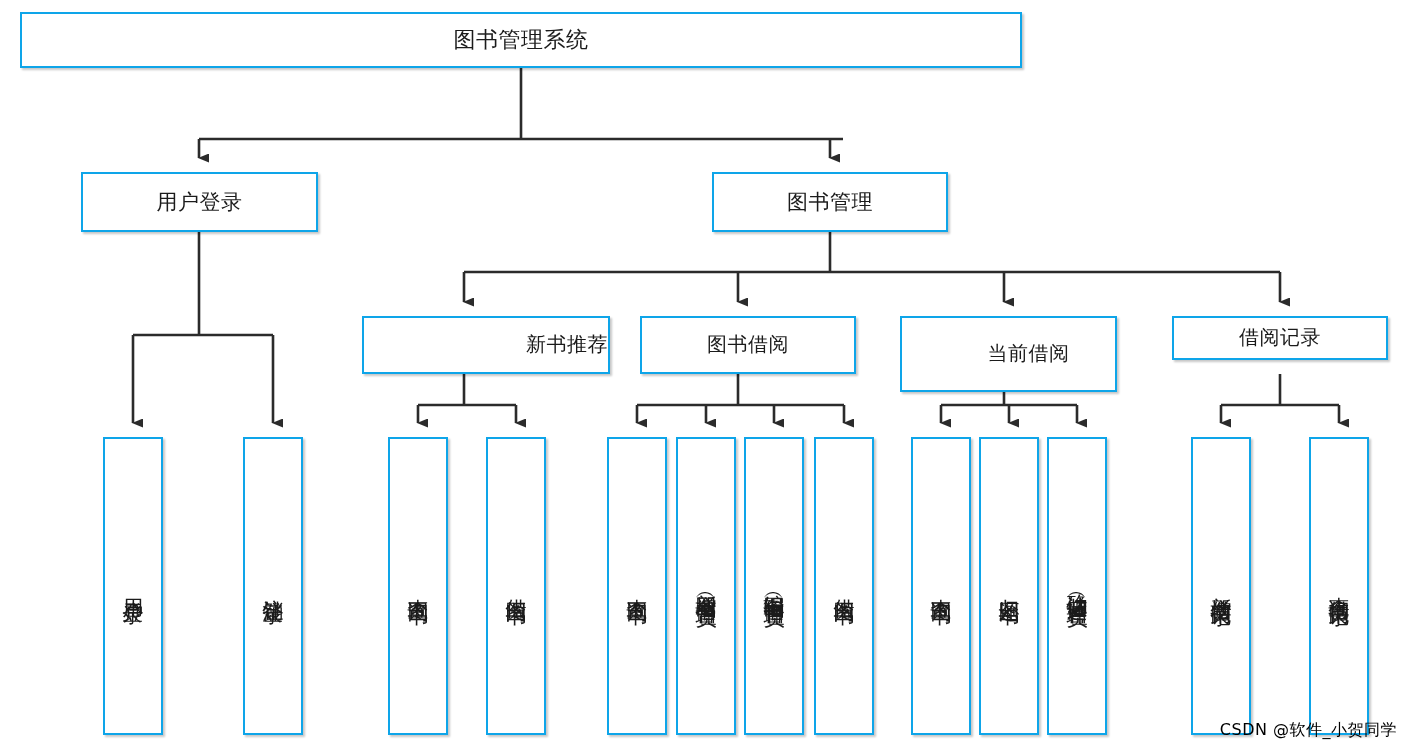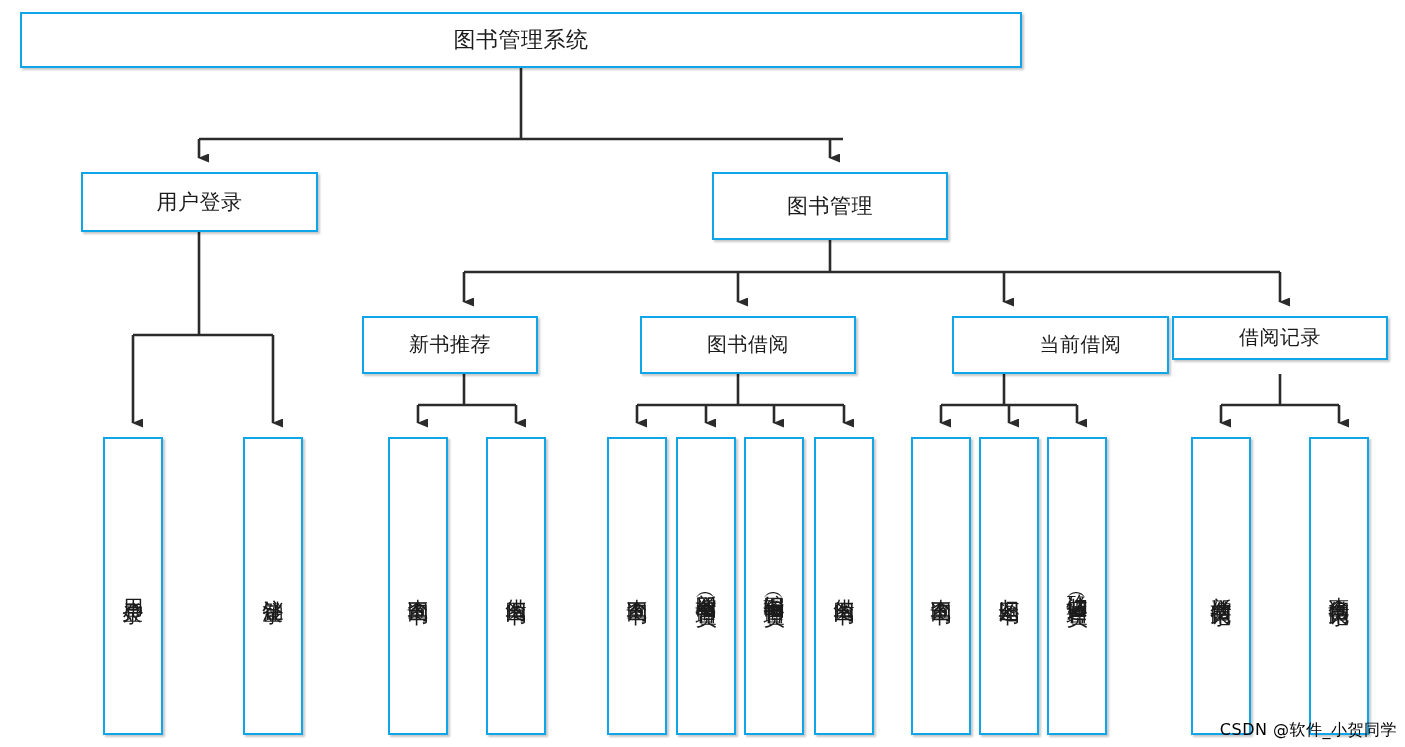--- a/index.html
+++ b/index.html
@@ -131,31 +131,31 @@
     </g>
   </svg>
 
   <div class="node root" style="left:20px; top:12px; width:1002px; height:56px;">
     <span class="node-label">图书管理系统</span>
   </div>
 
   <div class="node level1" style="left:81px; top:172px; width:237px; height:60px;">
     <span class="node-label">用户登录</span>
   </div>
-  <div class="node level1" style="left:712px; top:172px; width:236px; height:68px;">
+  <div class="node level1" style="left:712px; top:172px; width:236px; height:60px;">
     <span class="node-label">图书管理</span>
   </div>
 
-  <div class="node level2" style="left:362px; top:316px; width:176px; height:58px;">
+  <div class="node level2" style="left:362px; top:316px; width:248px; height:58px;justify-content:flex-end;">
     <span class="node-label">新书推荐</span>
   </div>
   <div class="node level2" style="left:634px; top:316px; width:216px; height:58px;margin-left:6px;">
     <span class="node-label">图书借阅</span>
   </div>
-  <div class="node level2" style="left:952px; top:316px; width:217px; height:58px;padding-left:40px;">
+  <div class="node level2" style="left:900px; top:316px; width:217px; height:76px;padding-left:40px;">
     <span class="node-label">当前借阅</span>
   </div>
   <div class="node level2" style="left:1172px; top:316px; width:216px; height:44px;">
     <span class="node-label">借阅记录</span>
   </div>
 
   <div class="node leaf" style="left:103px; top:437px; width:60px; height:298px;">
     <span class="node-label">用户登录</span>
   </div>
   <div class="node leaf" style="left:243px; top:437px; width:60px; height:298px;">

